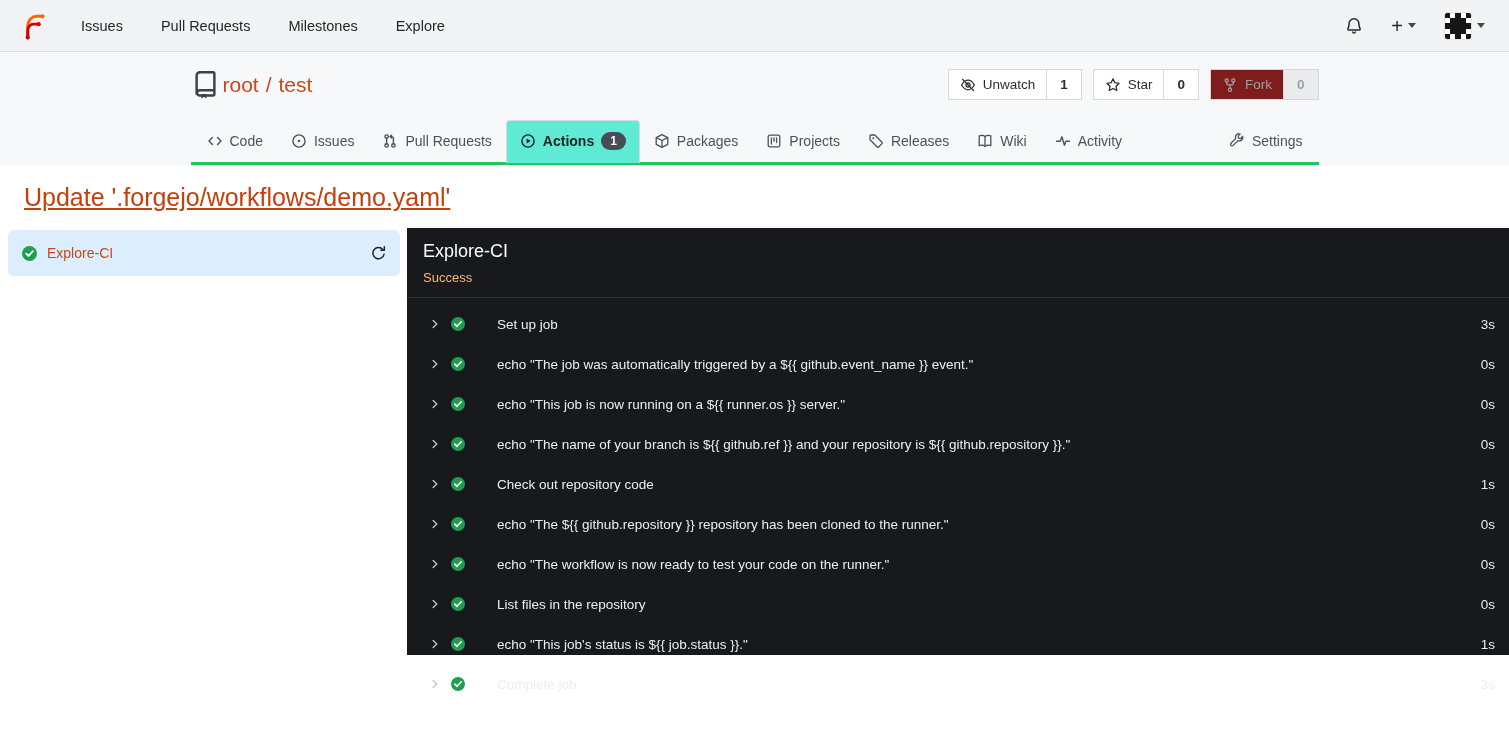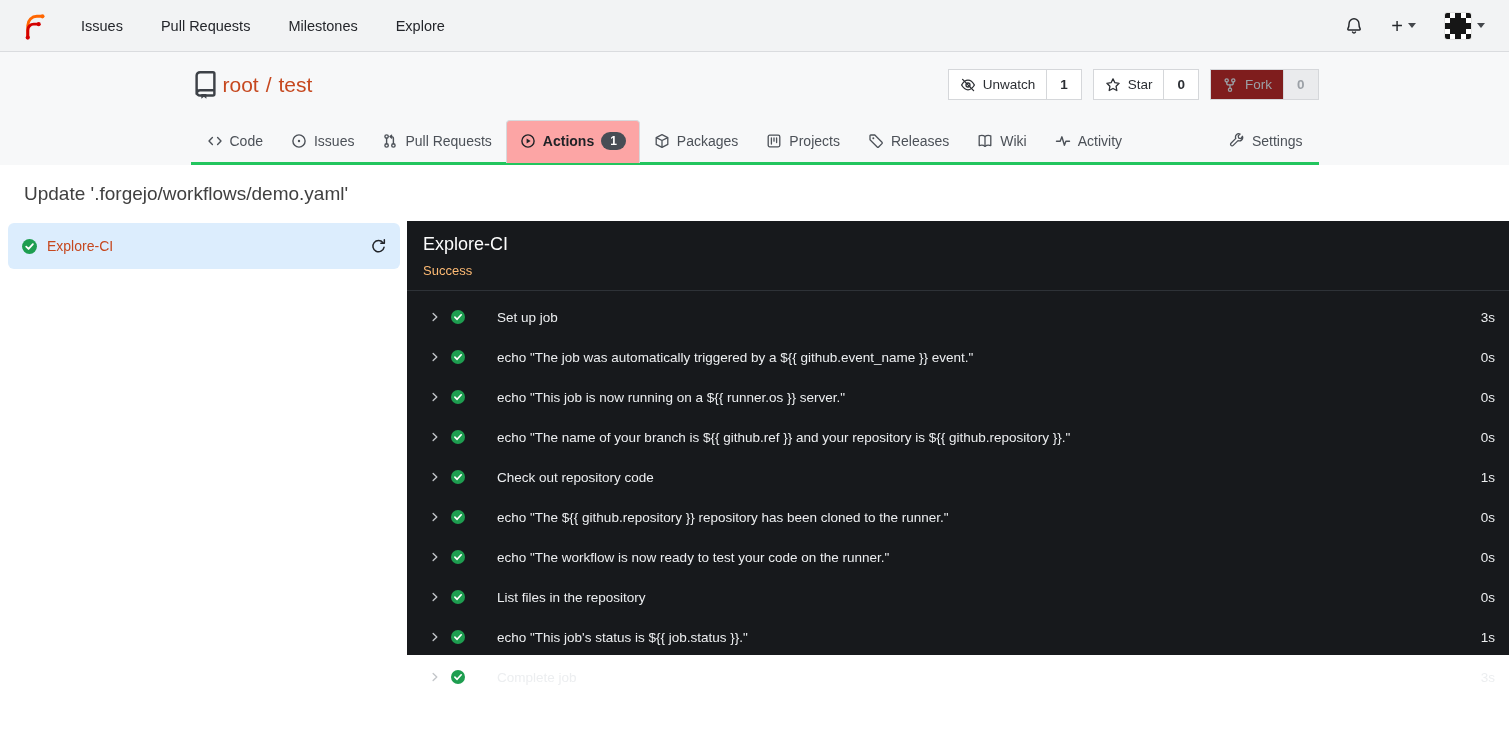--- a/index.html
+++ b/index.html
@@ -31,27 +31,27 @@
   .repo-actions { display:flex; gap:11px; }
   .btn-group { display:flex; border:1px solid #d5d7da; border-radius:0; overflow:hidden; background:#fff; height:31px; font-size:13.5px; color:#2b2e33; }
   .btn-main { display:flex; align-items:center; gap:7px; padding:0 11px; cursor:pointer; }
   .btn-count { display:flex; align-items:center; padding:0 13px; border-left:1px solid #d5d7da; font-weight:700; cursor:pointer; }
   .btn-group.disabled { background:#7f1d1d; color:#9ba0a6; }
   .btn-group.disabled .btn-main, .btn-group.disabled .btn-count { cursor:default; }
   .btn-group.disabled .btn-count { background:#eaebed; }
 
   .repo-tabs { display:flex; border-bottom:3px solid #22c55e; padding:0 2px; }
   .tab { display:flex; align-items:center; gap:7px; padding:11px 13px 12px; font-size:14px; color:#4c5158; cursor:pointer; border:1px solid transparent; border-bottom:none; margin-bottom:0; }
-  .tab.active { background:#fca5a5; border-color:#d7d9dc; border-radius:4px 4px 0 0; margin-bottom:-1px; padding-bottom:13px; color:#1f2226; font-weight:700; }
+  .tab.active { background:#5eead4; border-color:#d7d9dc; border-radius:4px 4px 0 0; margin-bottom:-1px; padding-bottom:13px; color:#1f2226; font-weight:700; }
   .tab .cnt-badge { background:#474d55; color:#fff; font-size:12px; font-weight:700; padding:2px 9px; border-radius:10px; line-height:1.2; }
   .tabs-spacer { flex:1; }
 
   
   .run-view { flex:1; display:flex; flex-direction:column; background:#fff; min-height:0; }
-  .run-title { font-size:19px; font-weight:400; color:#404040; padding:18px 24px 16px; }
+  .run-title { font-size:25px; font-weight:400; color:#c2410c; padding:18px 24px 16px;text-decoration:underline; }
   .run-body { flex:1; display:flex; min-height:0;border-radius:9px; }
   .jobs-sidebar { width:407px; flex:0 0 407px; background:#fff; padding:2px 7px 0 8px; }
   .job-item { display:flex; align-items:center; gap:9px; height:46px; padding:0 13px; border-radius:6px; cursor:pointer; }
   .job-item.selected { background:#dcedfd; }
   .job-item .job-label { font-size:14px; color:#c6481f; }
   .job-item .job-spacer { flex:1; }
   .job-item .refresh { display:flex; align-items:center; cursor:pointer; color:#202328; }
 
   .job-panel { flex:1; background:#17191c; color:#e9eaec; display:flex; flex-direction:column; min-width:0; }
   .panel-header { padding:13px 16px 12px; border-bottom:1px solid #2e3237; }

